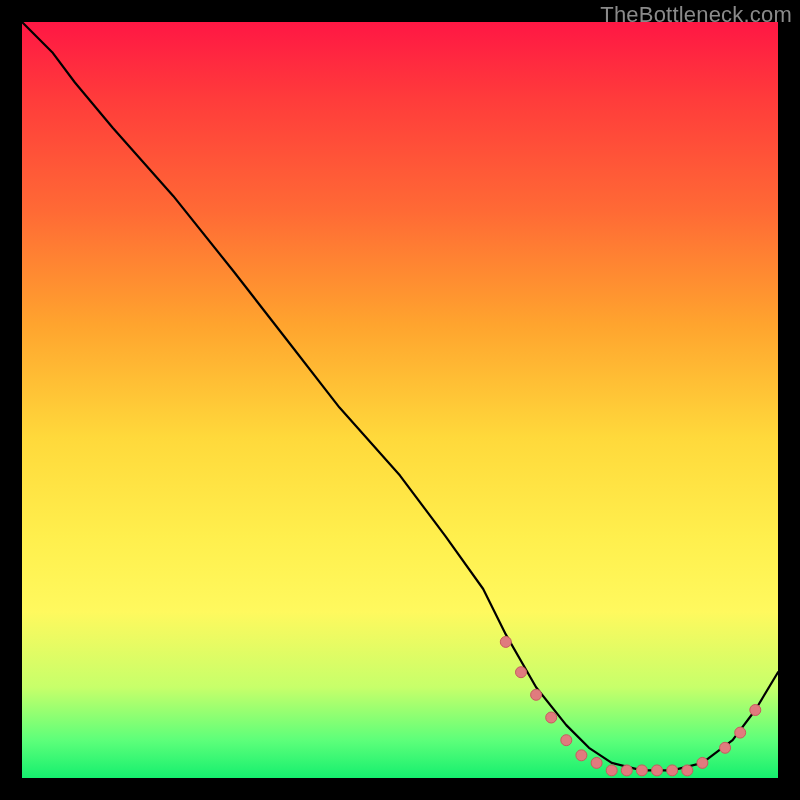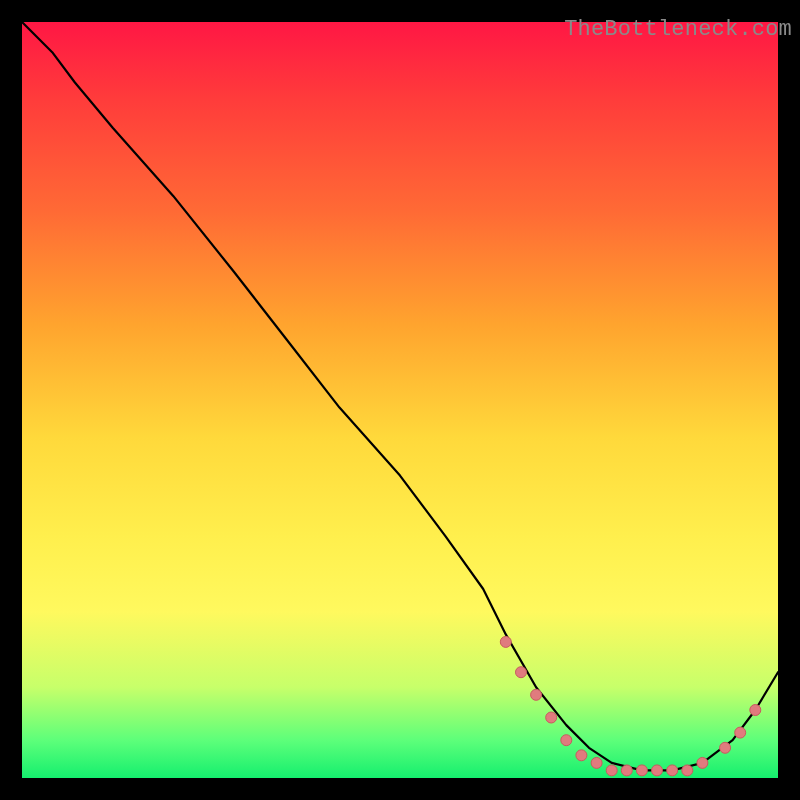--- a/index.html
+++ b/index.html
@@ -38,23 +38,23 @@
   svg.curve {
     position: absolute;
     left: 0;
     top: 0;
     width: 756px;
     height: 756px;
     overflow: visible;
   }
   .watermark {
     position: absolute;
-    top: 17px;
+    top: 2px;
     right: 8px;
-    font-family: Liberation Mono, monospace;
+    font-family: Liberation Sans, sans-serif;
     font-size: 22px;
     color: #8a8a8a;
     letter-spacing: 0.2px;
     user-select: none;
   }
 </style>
 </head>
 <body>
 
 <div class="stage">

